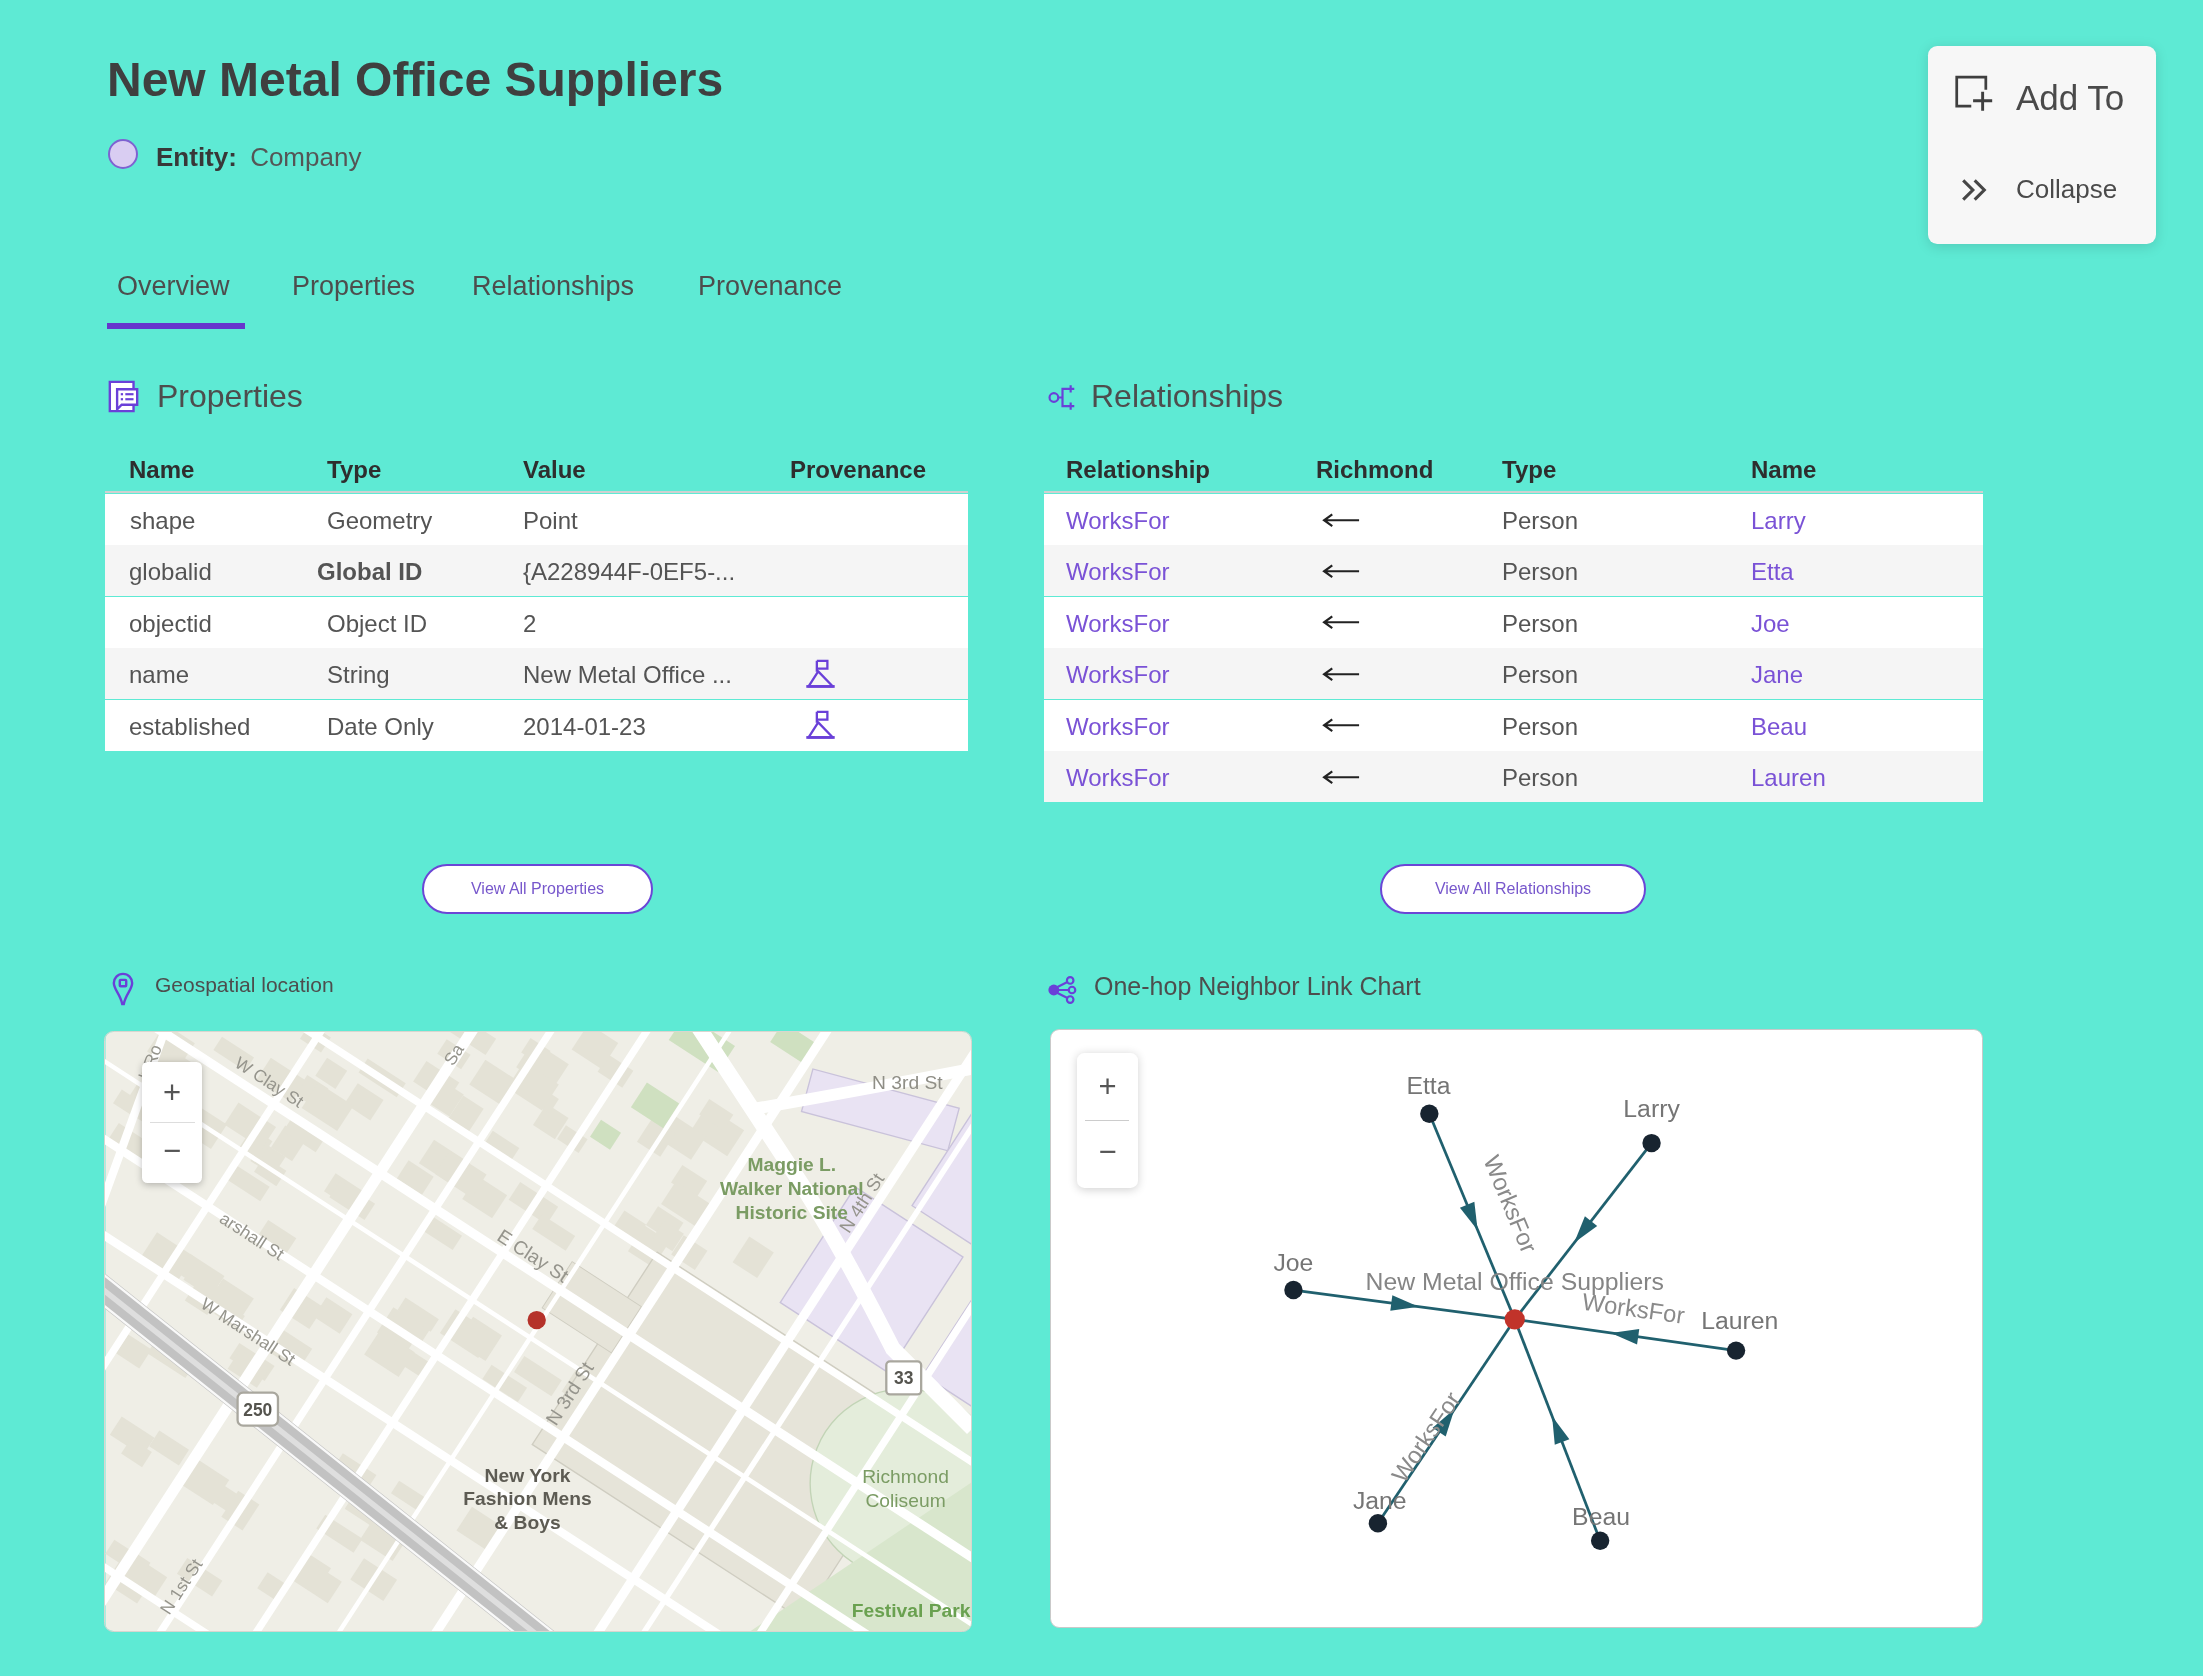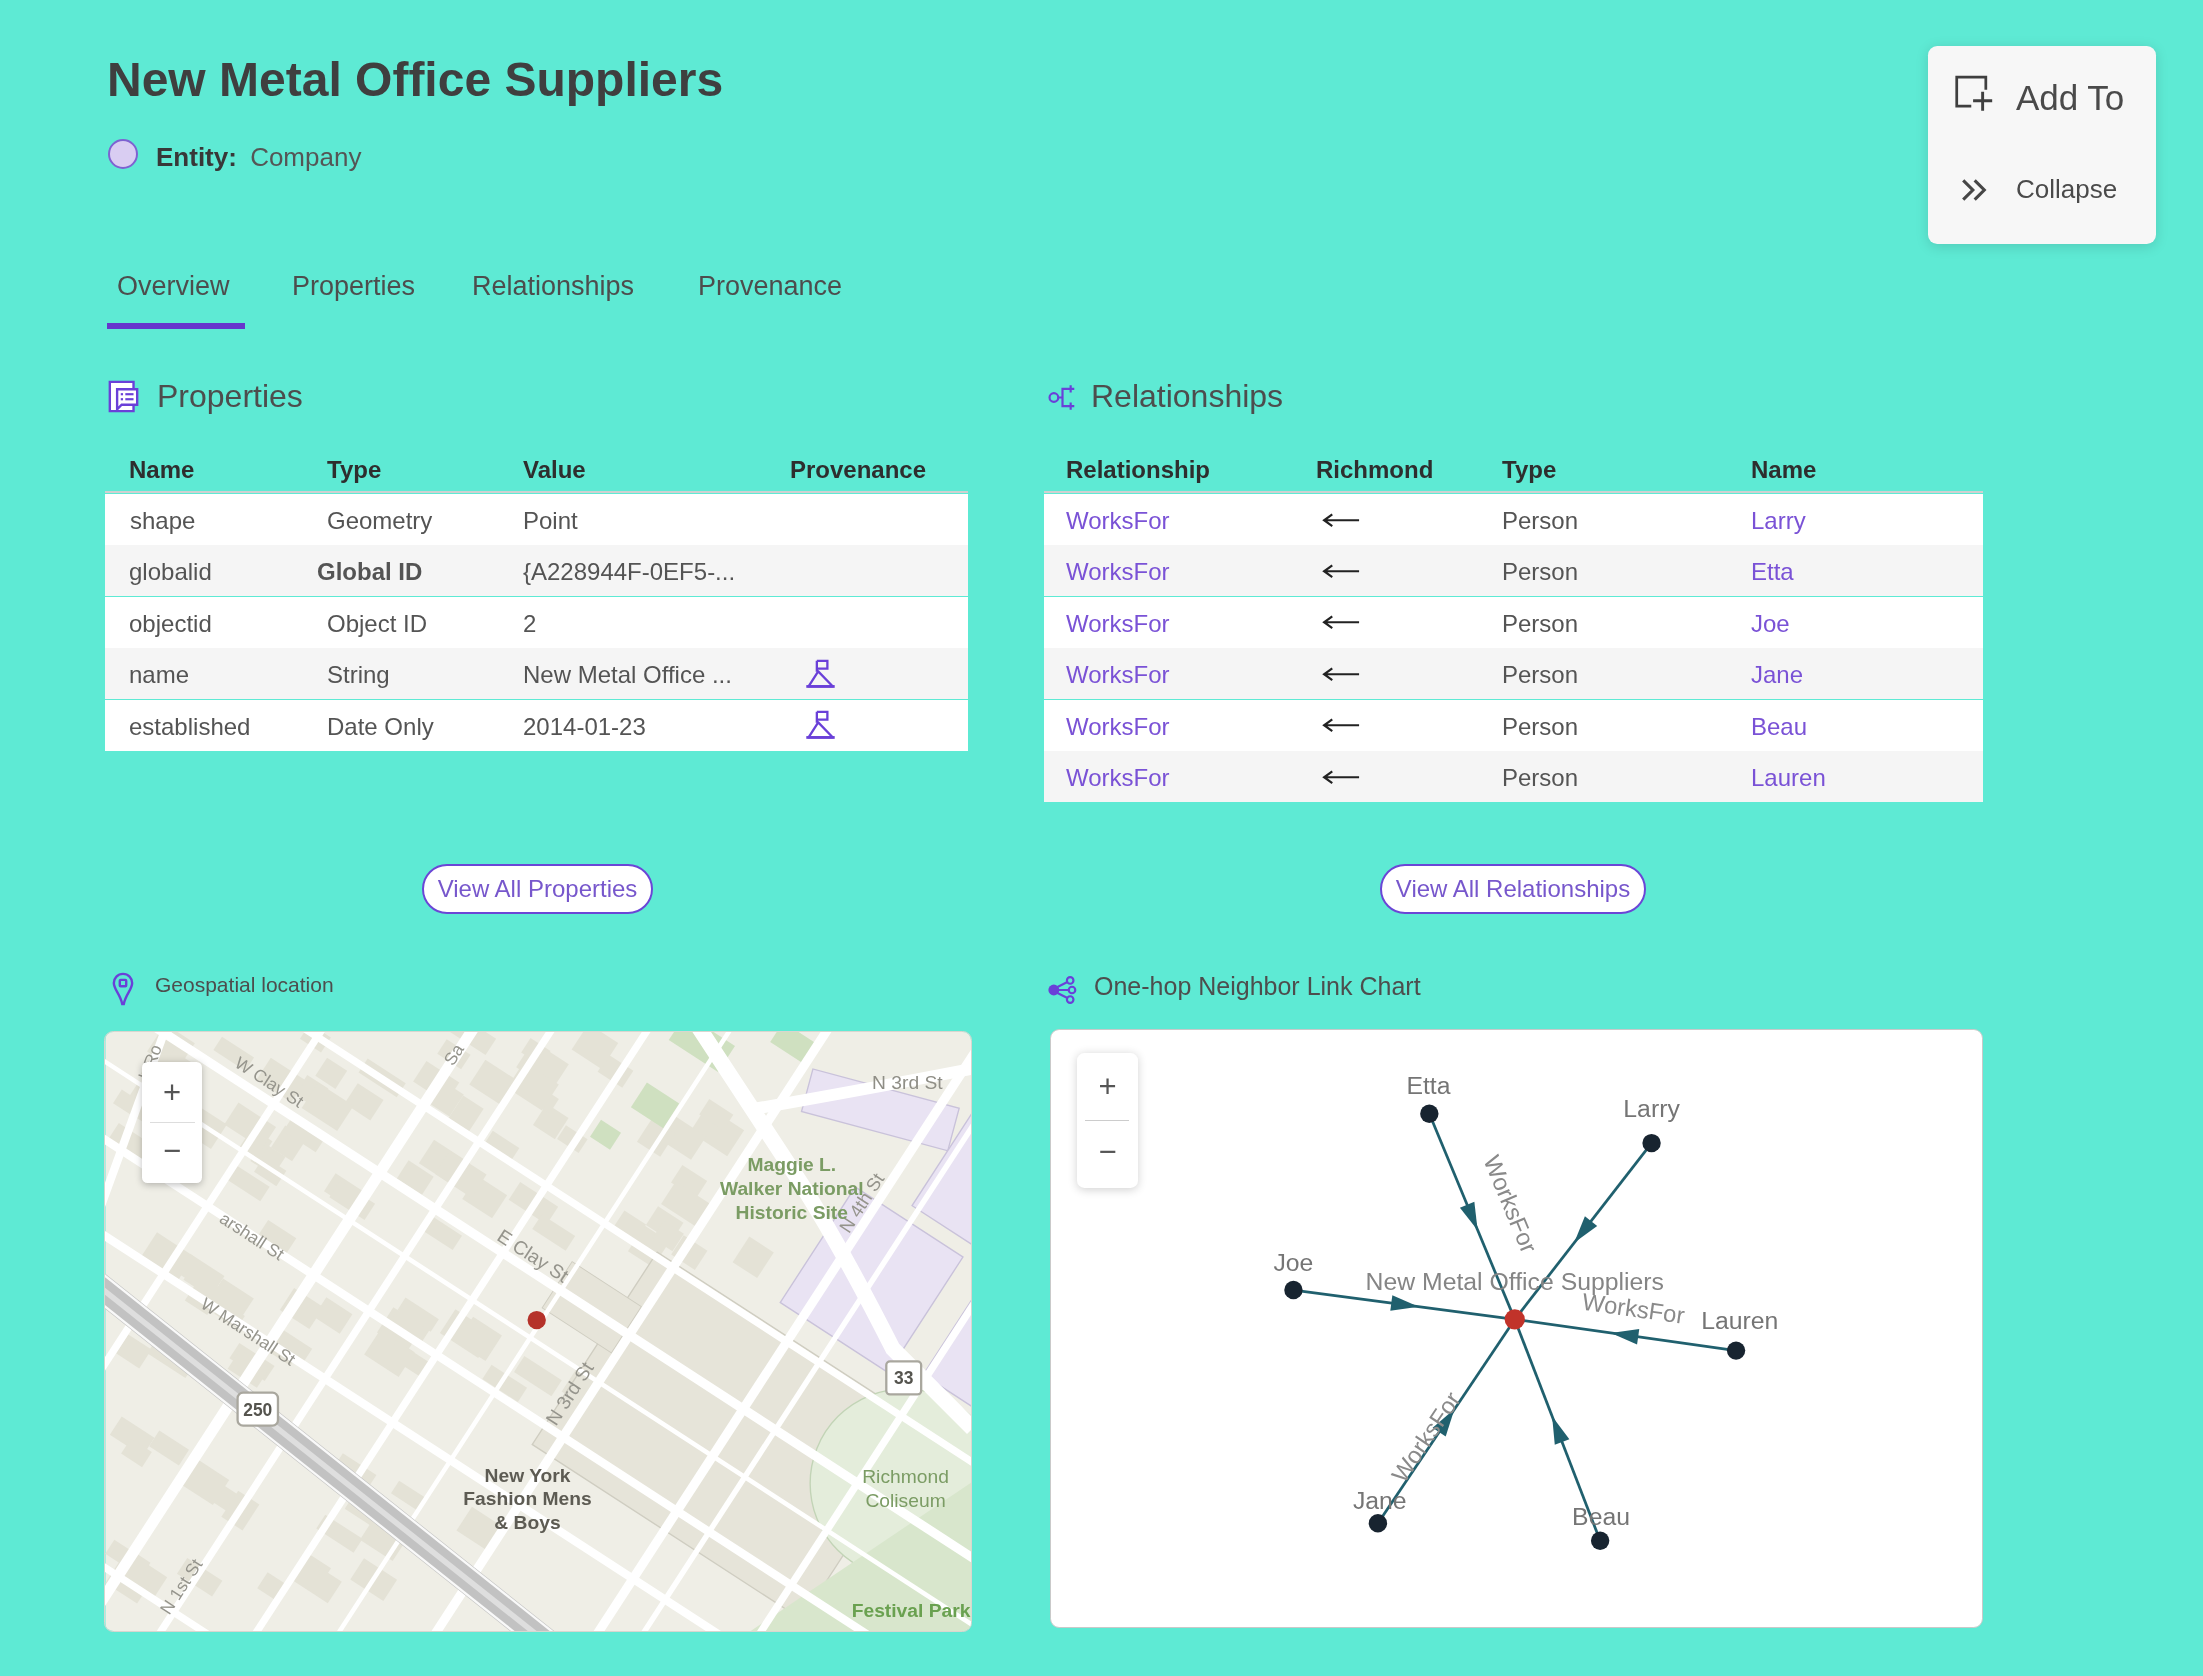--- a/index.html
+++ b/index.html
@@ -3,21 +3,21 @@
 <style>
 html,body{margin:0;padding:0;background:#fff;}
 #page{position:relative;width:2204px;height:1677px;overflow:hidden;background:#5eead4;
   font-family:"Liberation Sans",sans-serif;}
 .abs{position:absolute;}
 .rowtxt{font-size:24px;color:#545454;white-space:nowrap;}
 .hdr{font-size:24px;font-weight:bold;color:#2e2e2e;white-space:nowrap;}
 .sect{font-size:32px;color:#4d4d4d;white-space:nowrap;}
 .tab{font-size:27px;color:#4d4d4d;white-space:nowrap;}
 .vbtn{position:absolute;box-sizing:border-box;height:50px;border:2.3px solid #6b46d6;border-radius:25px;
-  color:#7757cc;font-size:24px;line-height:45px;text-align:center;background:#fff;}
+  color:#7757cc;font-size:16px;line-height:45px;text-align:center;background:#fff;}
 </style></head>
 <body>
 <div id="page">
 
 <div class="abs" style="left:107px;top:52px;font-size:48px;font-weight:bold;color:#3f3f3f;">New Metal Office Suppliers</div>
 
 <div class="abs" style="left:108px;top:139px;width:30px;height:30px;border-radius:50%;
   background:#d9cdf2;border:2.8px solid #7e62d1;box-sizing:border-box;"></div>
 <div class="abs" style="left:156px;top:142px;font-size:26px;color:#383838;"><b>Entity:</b> <span style="color:#555;margin-left:6px;">Company</span></div>
 

